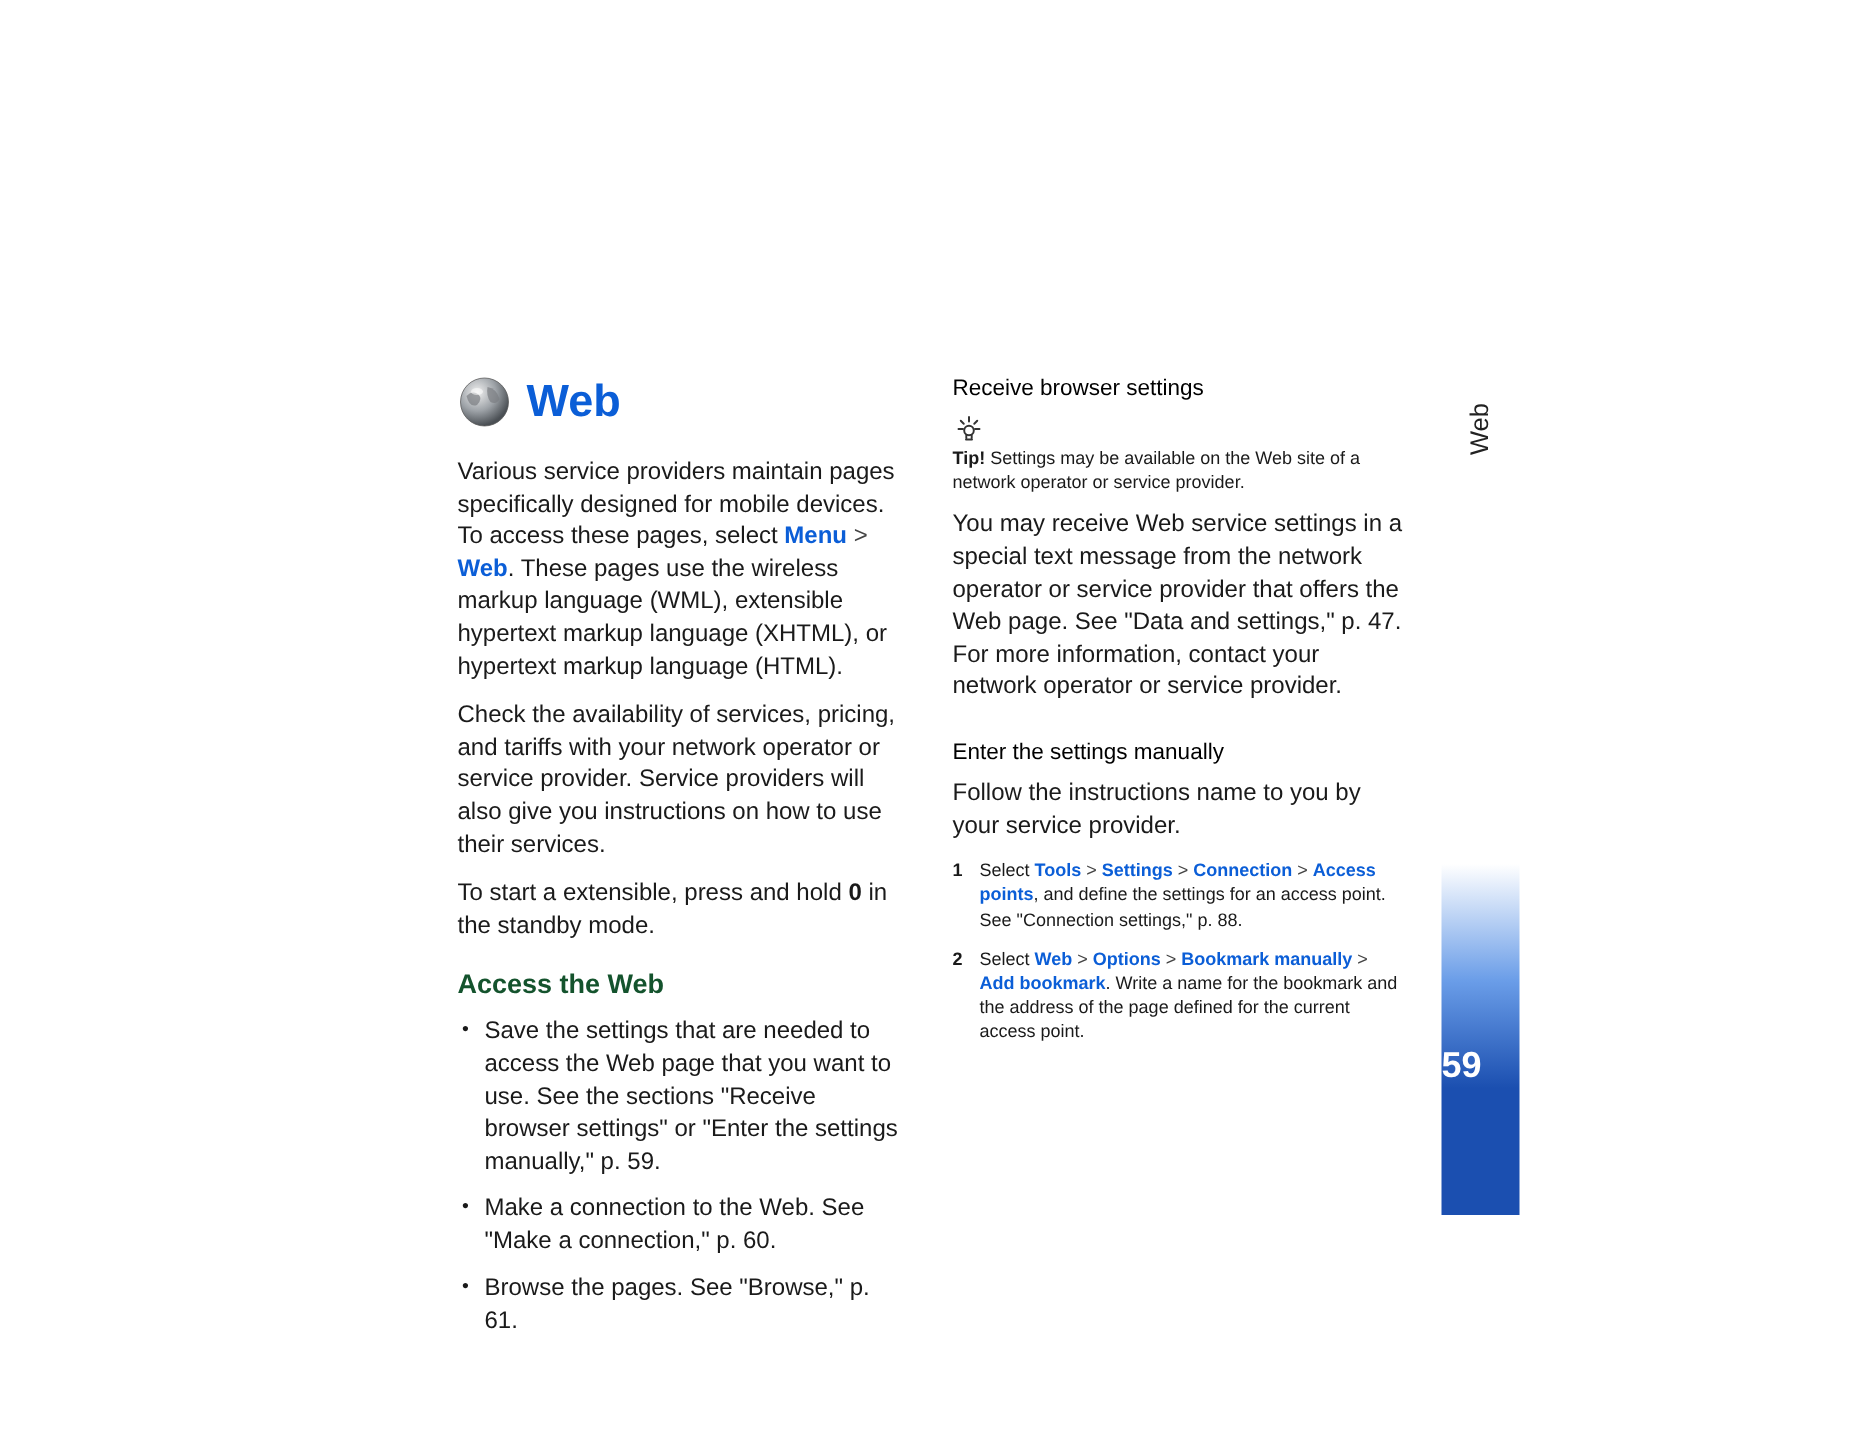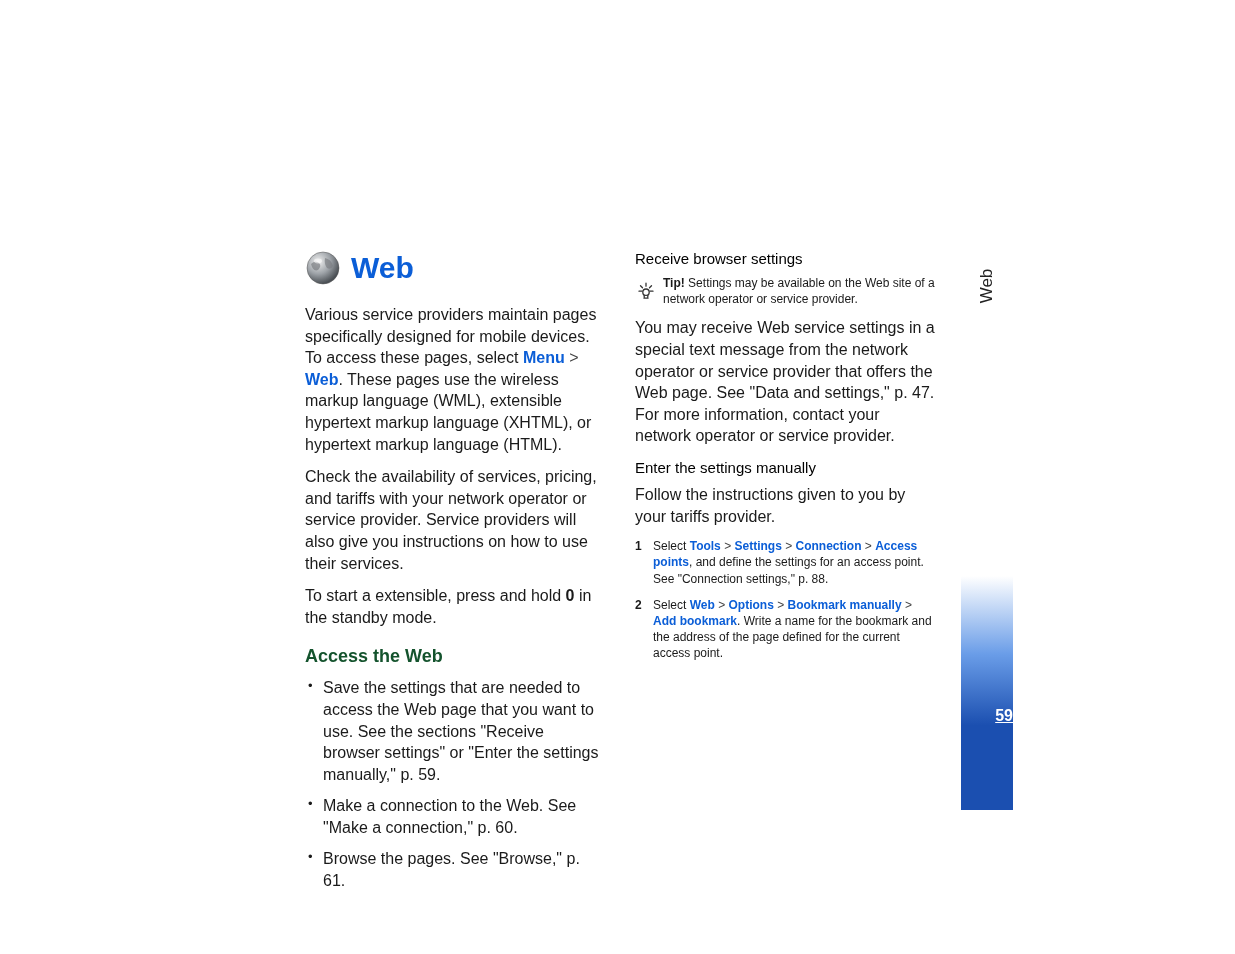--- a/index.html
+++ b/index.html
@@ -86,20 +86,21 @@
   ul.bullets > li::before {
     content: "•";
     position: absolute;
     left: 3px;
     top: 0;
     font-size: 13px;
   }
   .tip-row {
     display: flex;
     margin-bottom: 10px;
+    flex-direction: column;
   }
   .tip-icon {
     width: 22px;
     flex-shrink: 0;
     margin-right: 6px;
   }
   .tip-text {
     font-size: 12px;
     line-height: 1.35;
   }
@@ -139,24 +140,23 @@
     font-size: 17px;
     color: #222;
     white-space: nowrap;
   }
   .page-num {
     position: absolute;
     left: 0;
     right: 0;
     bottom: 85px;
     color: #fff;
-    font-size: 16px;
-    font-weight: bold;
-    text-align: right;
-    text-decoration: underline;
+    font-size: 24px;
+    font-weight: bold;
+    text-align: left;
   }
   .key0 {
     font-weight: bold;
   }
 </style>
 </head>
 <body>
 
 <div class="page">
 
@@ -215,23 +215,23 @@
             <path d="M11 3 L11 6 M4 11 L7 11 M15 11 L18 11 M5.5 5.5 L7.5 7.5 M16.5 5.5 L14.5 7.5"></path>
           </g>
         </svg>
         <div class="tip-text">
           <span style="font-weight:bold">Tip!</span><span> Settings may be available on the Web site of a network operator or service provider.</span>
         </div>
       </div>
 
       <p>You may receive Web service settings in a special text message from the network operator or service provider that offers the Web page. See "Data and settings," p. 47. For more information, contact your network operator or service provider.</p>
 
-      <h3 style="margin-top:12px">Enter the settings manually</h3>
-
-      <p>Follow the instructions given to you by your tariffs provider.</p>
+      <h3 style="margin-top:24px">Enter the settings manually</h3>
+
+      <p>Follow the instructions name to you by your service provider.</p>
 
       <ol class="steps">
         <li>
           <span class="num">1</span>
           <span>Select </span><span class="menu-link">Tools</span><span class="sep"> &gt; </span><span class="menu-link">Settings</span><span class="sep"> &gt; </span><span class="menu-link">Connection</span><span class="sep"> &gt; </span><span class="menu-link">Access points</span><span>, and define the settings for an access point. See "Connection settings," p. 88.</span>
         </li>
         <li>
           <span class="num">2</span>
           <span>Select </span><span class="menu-link">Web</span><span class="sep"> &gt; </span><span class="menu-link">Options</span><span class="sep"> &gt; </span><span class="menu-link">Bookmark manually</span><span class="sep"> &gt; </span><span class="menu-link">Add bookmark</span><span>. Write a name for the bookmark and the address of the page defined for the current access point.</span>
         </li>

